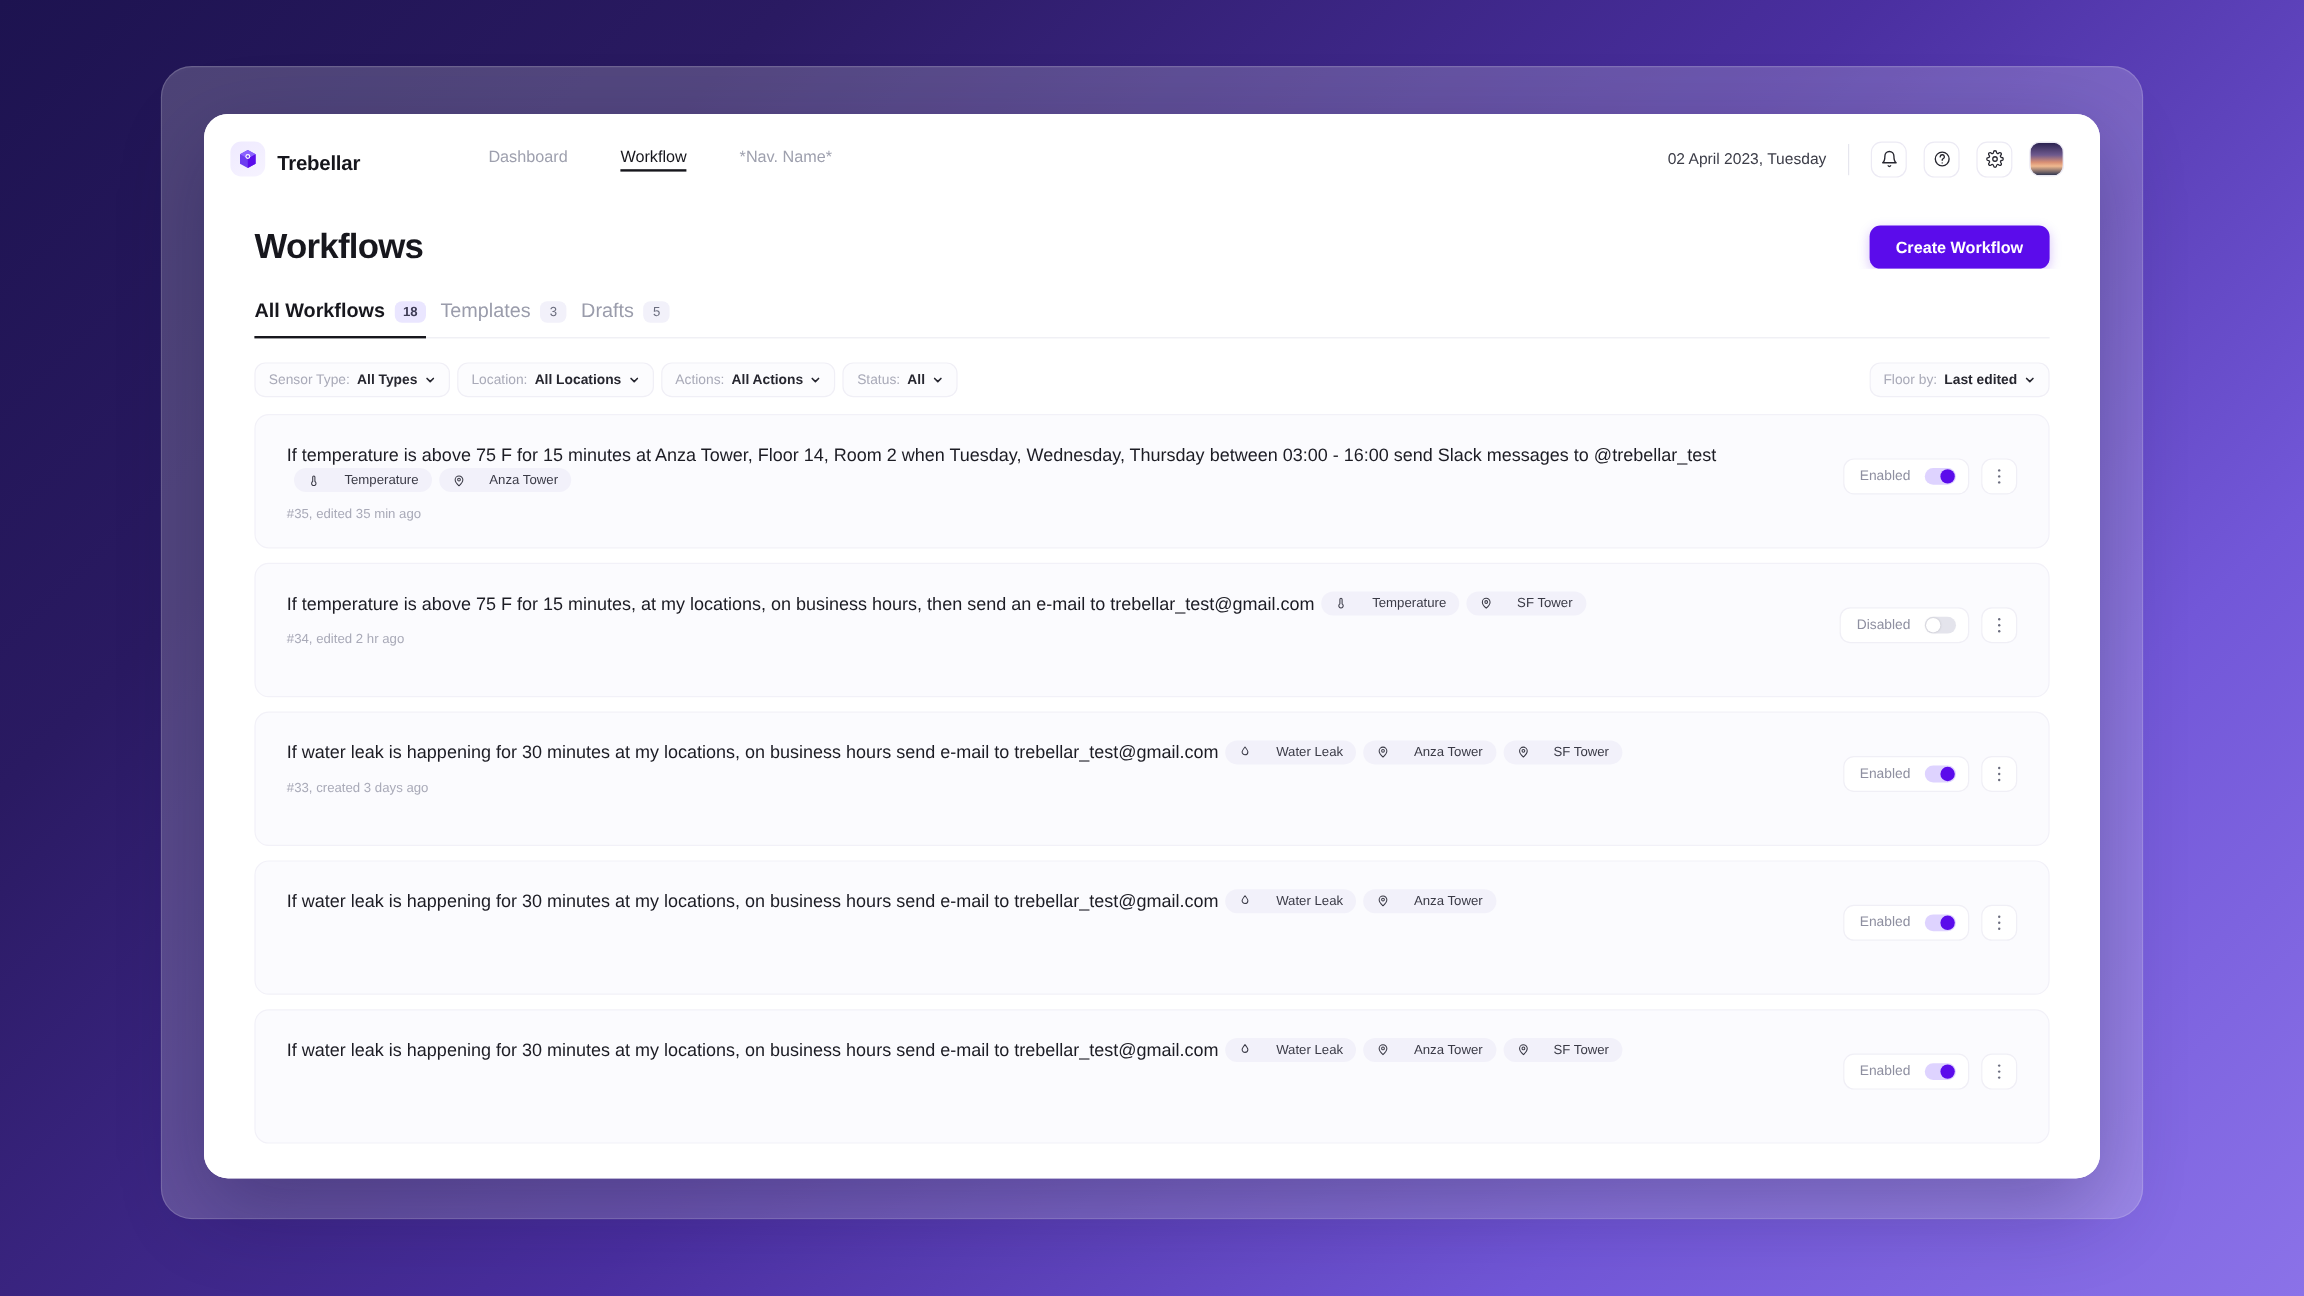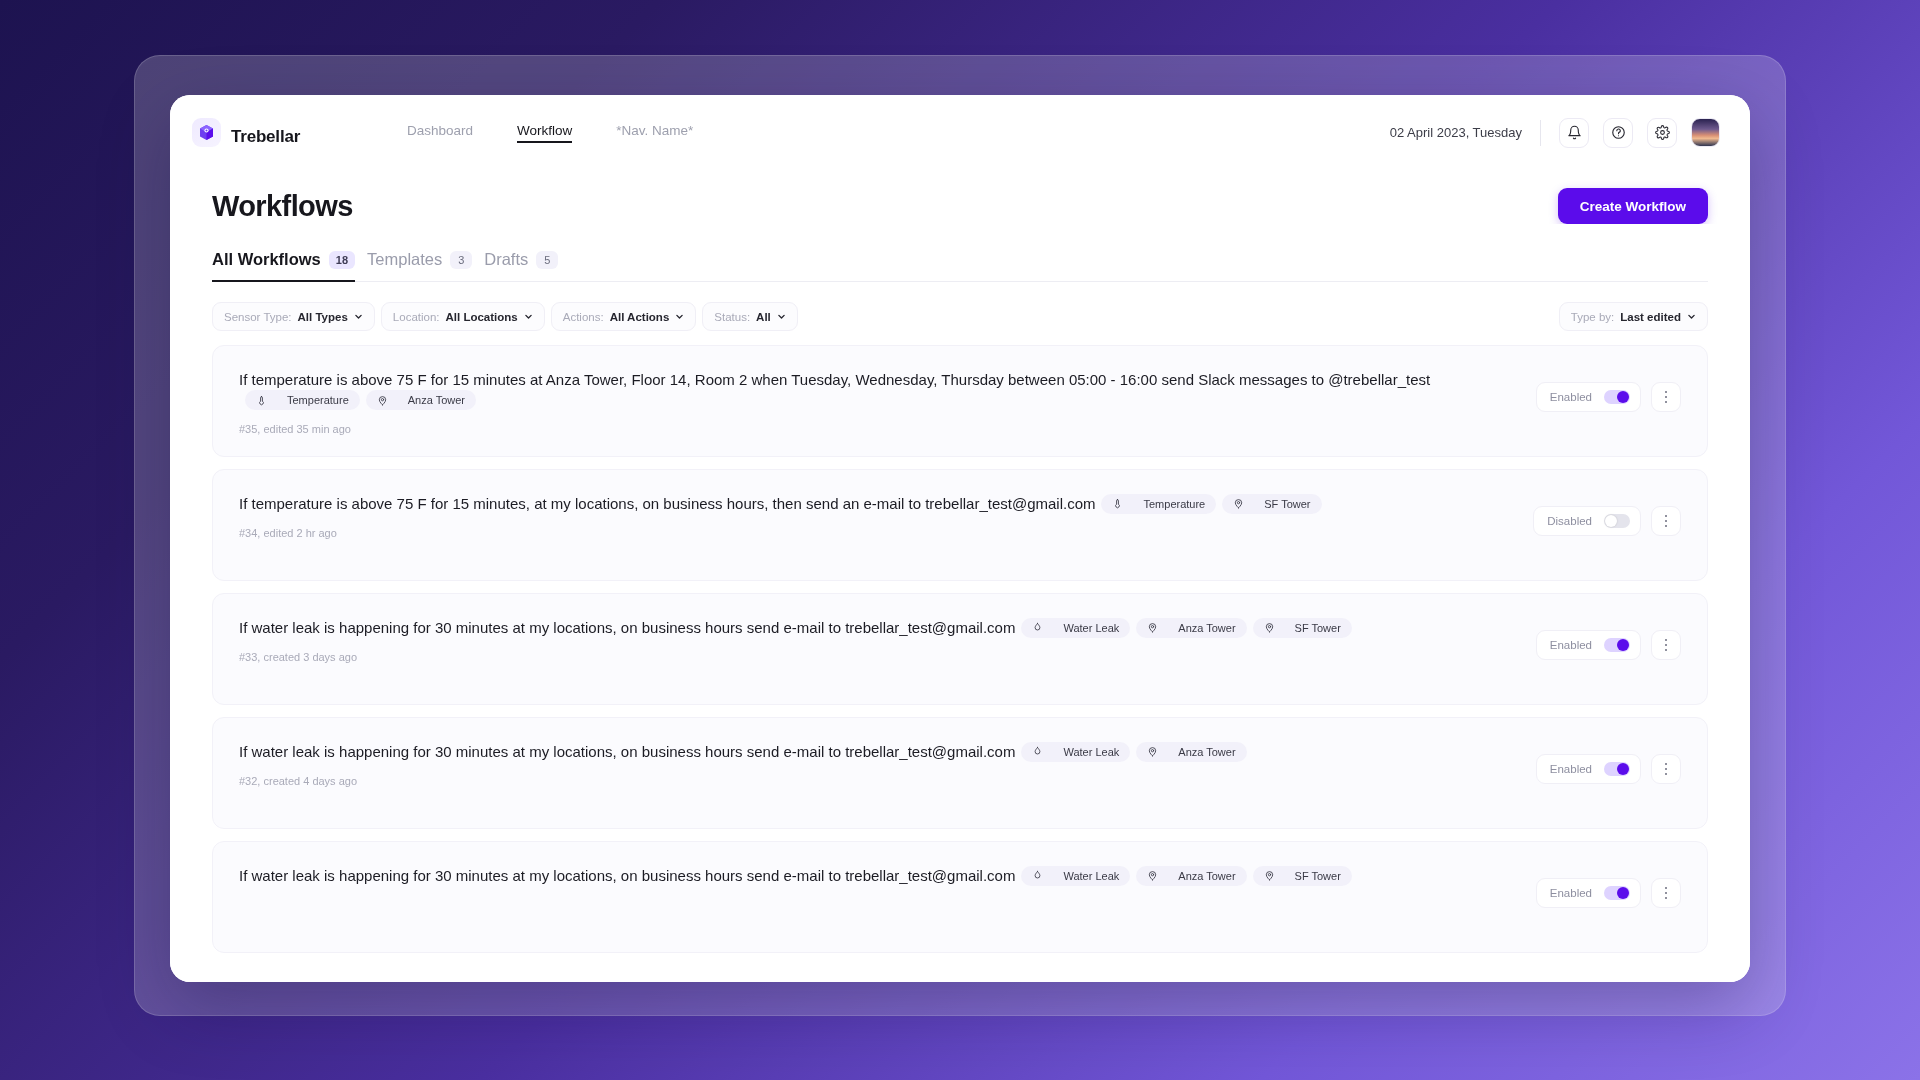--- a/index.html
+++ b/index.html
@@ -245,32 +245,32 @@
       </div>
       <div class="filter-pill">
         <span class="filter-label">Status:</span>
         <span class="filter-value">All</span>
         <svg class="chev" viewBox="0 0 12 12" fill="none" stroke="#26262f" stroke-width="1.8" stroke-linecap="round" stroke-linejoin="round">
             <path d="M2.5 4.5 6 8l3.5-3.5"></path>
           </svg>
       </div>
 
       <div class="filter-pill sort-pill">
-        <span class="filter-label">Type by:</span>
+        <span class="filter-label">Floor by:</span>
         <span class="filter-value">Last edited</span>
         <svg class="chev" viewBox="0 0 12 12" fill="none" stroke="#26262f" stroke-width="1.8" stroke-linecap="round" stroke-linejoin="round">
             <path d="M2.5 4.5 6 8l3.5-3.5"></path>
           </svg>
       </div>
     </div>
 
     <div class="wf-list" id="wf-list">
         <div class="wf-card">
           <div class="wf-main">
-            <div><span class="wf-text">If temperature is above 75 F for 15 minutes at Anza Tower, Floor 14, Room 2 when Tuesday, Wednesday, Thursday between 05:00 - 16:00 send Slack messages to @trebellar_test</span><span class="wf-tags"><span class="tag">
+            <div><span class="wf-text">If temperature is above 75 F for 15 minutes at Anza Tower, Floor 14, Room 2 when Tuesday, Wednesday, Thursday between 03:00 - 16:00 send Slack messages to @trebellar_test</span><span class="wf-tags"><span class="tag">
                   <svg width="11" height="11" viewBox="0 0 24 24" fill="none" stroke="#3a3a46" stroke-width="1.9" stroke-linecap="round" stroke-linejoin="round">
                     <path d="M12 3.5a2 2 0 0 1 2 2v8.1a4 4 0 1 1-4 0V5.5a2 2 0 0 1 2-2Z"></path>
                   </svg>
                   <span>Temperature</span>
                 </span><span class="tag">
                   <svg width="11" height="11" viewBox="0 0 24 24" fill="none" stroke="#3a3a46" stroke-width="1.9" stroke-linecap="round" stroke-linejoin="round">
                     <path d="M12 21.5s7-6.1 7-11a7 7 0 1 0-14 0c0 4.9 7 11 7 11Z"></path>
                     <circle cx="12" cy="10.2" r="2.5"></circle>
                   </svg>
                   <span>Anza Tower</span>
@@ -364,21 +364,20 @@
                     <path d="M12 3.2c3.3 4 5.2 6.6 5.2 9a5.2 5.2 0 1 1-10.4 0c0-2.4 1.9-5 5.2-9Z"></path>
                   </svg>
                   <span>Water Leak</span>
                 </span><span class="tag">
                   <svg width="11" height="11" viewBox="0 0 24 24" fill="none" stroke="#3a3a46" stroke-width="1.9" stroke-linecap="round" stroke-linejoin="round">
                     <path d="M12 21.5s7-6.1 7-11a7 7 0 1 0-14 0c0 4.9 7 11 7 11Z"></path>
                     <circle cx="12" cy="10.2" r="2.5"></circle>
                   </svg>
                   <span>Anza Tower</span>
                 </span></span></div>
-            <div class="wf-meta">#32, created 4 days ago</div>
           </div>
           <div class="wf-side">
             <div class="toggle-wrap">
               <span class="toggle-label">Enabled</span>
               <span class="switch on">
                 <span class="knob"></span>
               </span>
             </div>
             <div class="kebab">
               <i></i>

